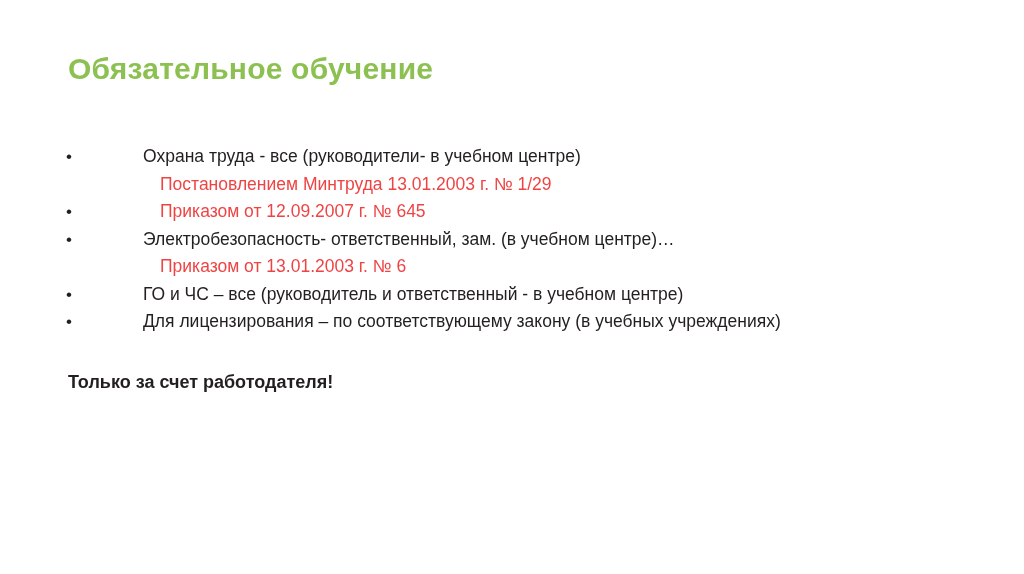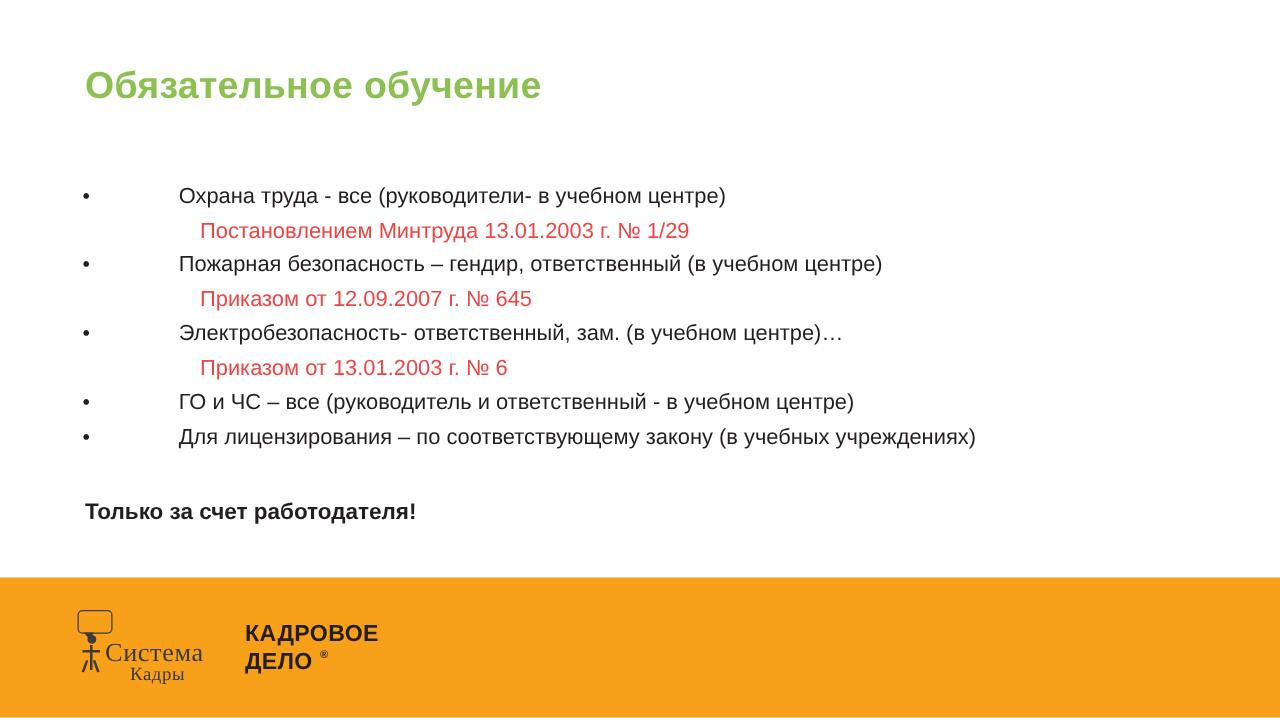--- a/index.html
+++ b/index.html
@@ -224,57 +224,34 @@
 
   <div class="body-area">
     <ul class="bullets">
       <li>
         <span class="dot">•</span>
         <span class="main-line">Охрана труда  - все (руководители- в учебном центре)</span>
         <span class="sub-line">Постановлением Минтруда 13.01.2003 г. № 1/29</span>
       </li>
       <li>
         <span class="dot">•</span>
-        <span class="main-line">Пожарная безопасность – гендир, ответственный (в учебном центре)</span>
         <span class="sub-line">Приказом от 12.09.2007 г. № 645</span>
       </li>
       <li>
         <span class="dot">•</span>
         <span class="main-line">Электробезопасность-  ответственный, зам. (в учебном центре)…</span>
         <span class="sub-line">Приказом от 13.01.2003 г. № 6</span>
       </li>
       <li>
         <span class="dot">•</span>
         <span class="main-line">ГО и  ЧС – все (руководитель и ответственный -  в учебном центре)</span>
       </li>
       <li>
         <span class="dot">•</span>
         <span class="main-line">Для лицензирования – по соответствующему закону (в учебных учреждениях)</span>
       </li>
     </ul>
 
     <div class="closing">Только  за счет работодателя!</div>
   </div>
 
-  <div class="orange-bar">
-
-    <div class="logo-sistema">
-      <div class="bubble"></div>
-      <div class="person">
-        <div class="head"></div>
-        <div class="body"></div>
-        <div class="arms"></div>
-        <div class="legl"></div>
-        <div class="legr"></div>
-      </div>
-      <div class="txt1">Система</div>
-      <div class="txt2">Кадры</div>
-    </div>
-
-    <div class="logo-kadrovoe">
-      <div class="l1">КАДРОВОЕ</div>
-      <div class="l2">ДЕЛО</div>
-      <div class="reg">®</div>
-    </div>
-
-  </div>
 
 </div>
 
 </body></html>

